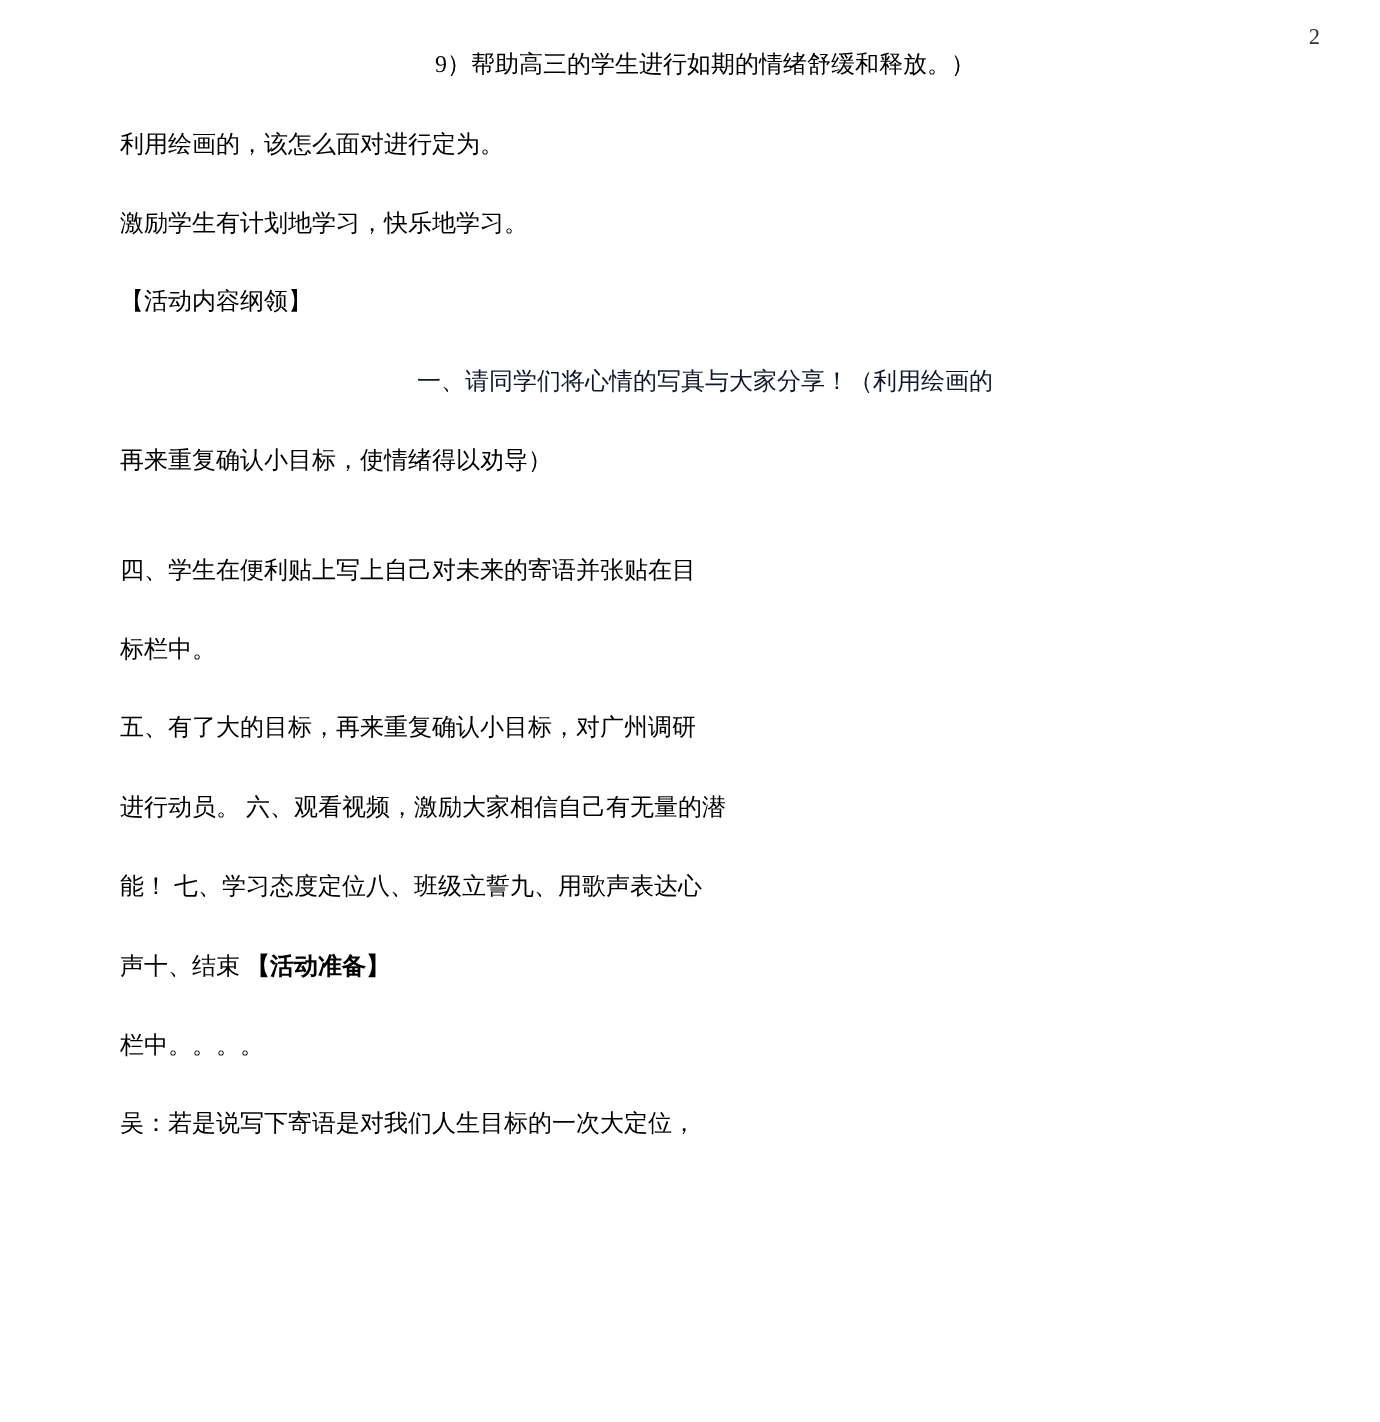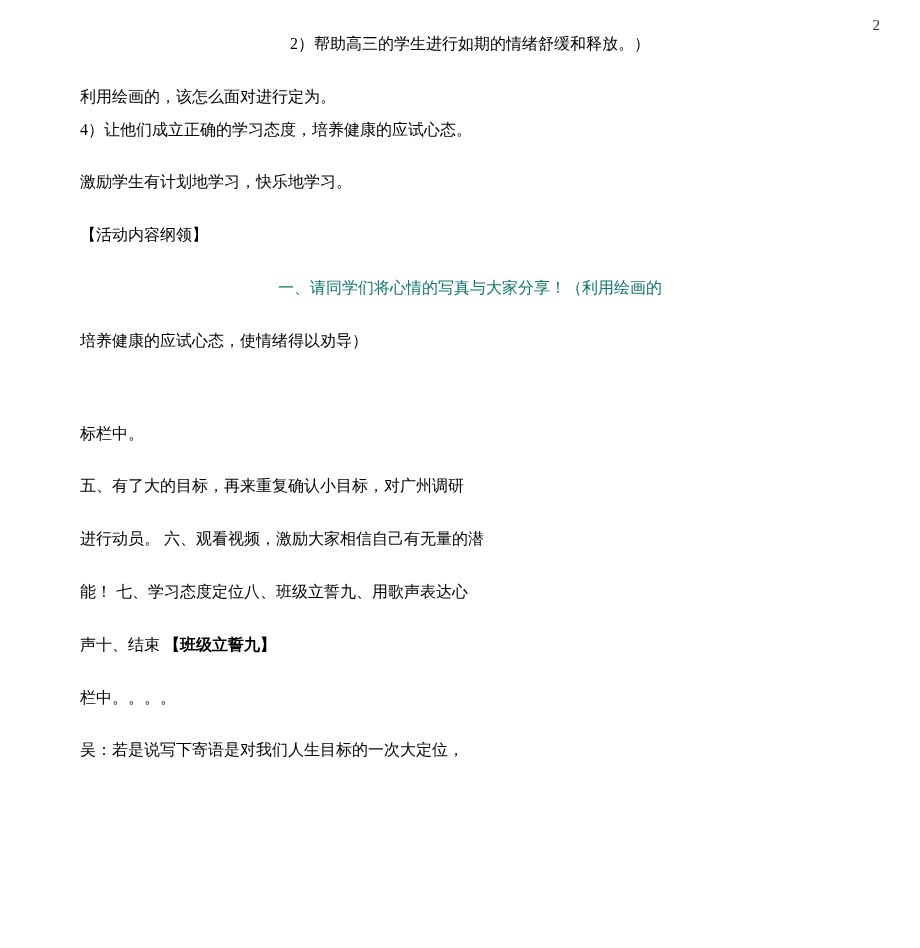--- a/index.html
+++ b/index.html
@@ -28,46 +28,43 @@
     .content-area {
       margin-top: 10px;
     }
     .line {
       margin-bottom: 4px;
     }
     .center-text {
       text-align: center;
     }
     .red-text {
-      color: #0f766e;
+      color: #0f172a;
     }
     .blank-line {
       height: 20px;
     }
   </style>
 </head>
 <body>
 
 <div class="page-number">2</div>
 
 <div class="content-area">
 
   <div class="line center-text">
-    <span>2）帮助高三的学生进行如期的情绪舒缓和释放。）</span>
+    <span>9）帮助高三的学生进行如期的情绪舒缓和释放。）</span>
   </div>
 
   <div class="blank-line"></div>
 
   <div class="line">
     <span>利用绘画的，该怎么面对进行定为。</span>
   </div>
 
-  <div class="line">
-    <span>4）让他们成立正确的学习态度，培养健康的应试心态。</span>
-  </div>
 
   <div class="blank-line"></div>
 
   <div class="line">
     <span>激励学生有计划地学习，快乐地学习。</span>
   </div>
 
   <div class="blank-line"></div>
 
   <div class="line">
@@ -76,28 +73,31 @@
 
   <div class="blank-line"></div>
 
   <div class="line center-text">
     <span class="red-text">一、请同学们将心情的写真与大家分享！（利用绘画的</span>
   </div>
 
   <div class="blank-line"></div>
 
   <div class="line">
-    <span>培养健康的应试心态，使情绪得以劝导）</span>
+    <span>再来重复确认小目标，使情绪得以劝导）</span>
   </div>
 
   <div class="blank-line"></div>
 
 
   <div class="blank-line"></div>
 
+  <div class="line">
+    <span>四、学生在便利贴上写上自己对未来的寄语并张贴在目</span>
+  </div>
 
   <div class="blank-line"></div>
 
   <div class="line">
     <span>标栏中。</span>
   </div>
 
   <div class="blank-line"></div>
 
   <div class="line">
@@ -112,21 +112,21 @@
 
   <div class="blank-line"></div>
 
   <div class="line">
     <span>能！  七、学习态度定位八、班级立誓九、用歌声表达心</span>
   </div>
 
   <div class="blank-line"></div>
 
   <div class="line">
-    <span>声十、结束 </span><span style="font-weight: bold;">【班级立誓九】</span>
+    <span>声十、结束 </span><span style="font-weight: bold;">【活动准备】</span>
   </div>
 
   <div class="blank-line"></div>
 
   <div class="line">
     <span>栏中。。。。</span>
   </div>
 
   <div class="blank-line"></div>
 

